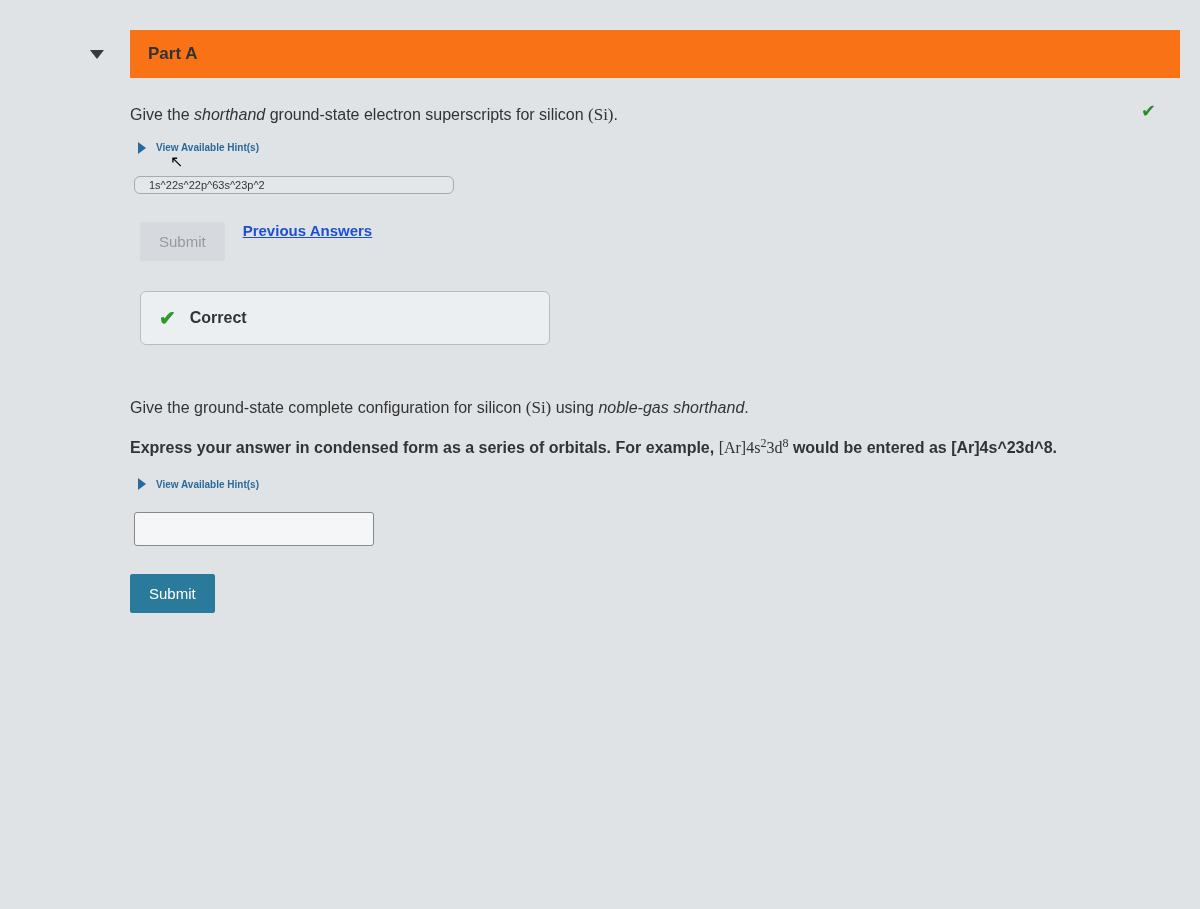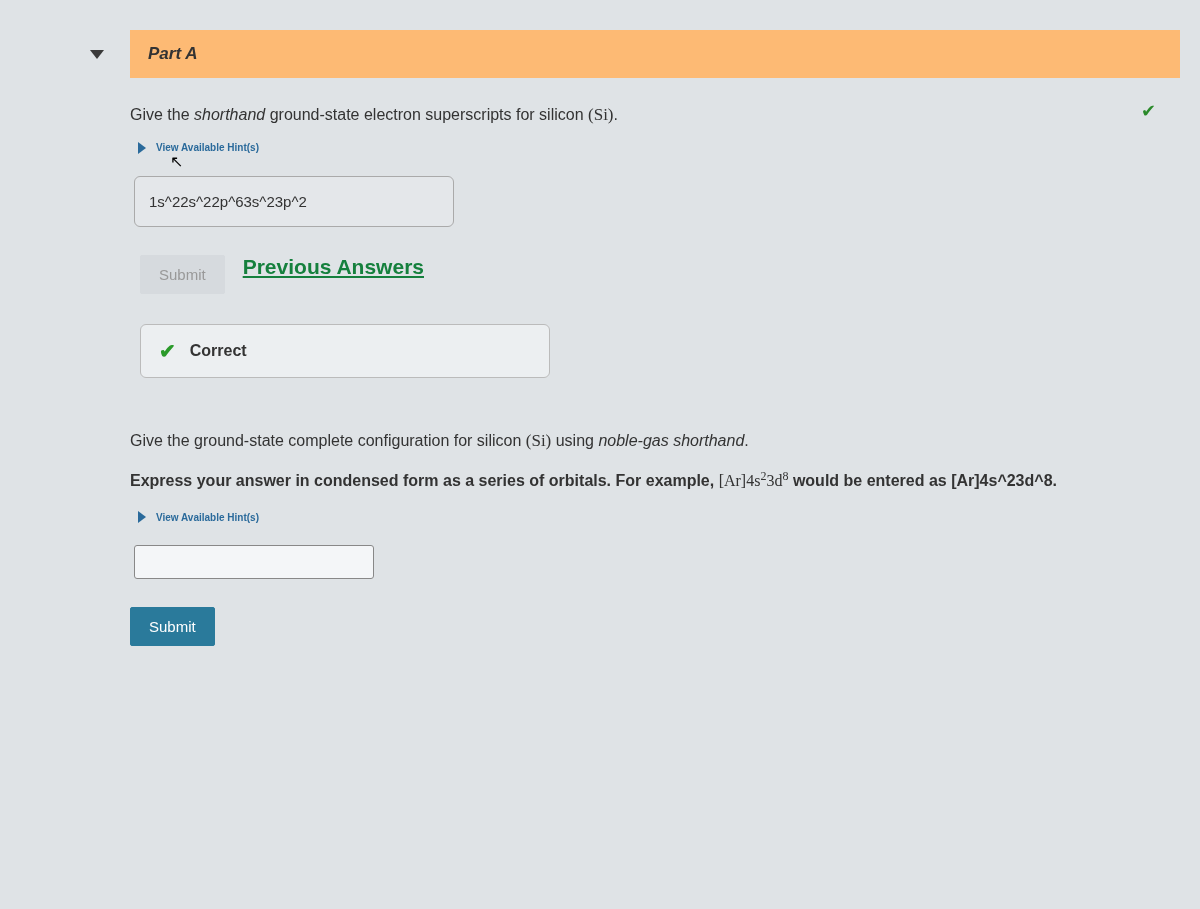--- a/index.html
+++ b/index.html
@@ -35,22 +35,21 @@
   .caret-down-wrapper {
     width: 40px;
     text-align: center;
   }
   .part-title {
     font-size: 17px;
     font-weight: bold;
     color: #333;
     padding: 14px 18px;
     flex: 1;
-    background: #fdba74;
-    font-style: italic;
+    background: #f97316;
   }
   .check-mark-top {
     color: #2a8a2a;
     font-size: 18px;
     margin-right: 14px;
   }
   .part-body {
     margin-left: 100px;
     margin-right: 30px;
     margin-top: 24px;
@@ -85,22 +84,22 @@
     width: 0; height: 0;
     border-top: 6px solid transparent;
     border-bottom: 6px solid transparent;
     border-left: 8px solid #2a6a9b;
     margin-right: 10px;
   }
   .answer-box {
     border: 1px solid #aaa;
     border-radius: 6px;
     background: #e4e7ea;
-    padding: 16px 14px;
-    font-size: 15px;
+    padding: 2px 14px;
+    font-size: 11px;
     color: #333;
     width: 320px;
     margin-bottom: 28px;
     margin-left: 4px;
   }
   .answer-input {
     border: 1px solid #888;
     border-radius: 3px;
     background: #f4f6f8;
     padding: 8px 10px;
@@ -126,23 +125,23 @@
     border-radius: 2px;
     cursor: default;
   }
   .submit-btn.active {
     background: #2a7a9b;
     color: #fff;
     border: 1px solid #2a7a9b;
     cursor: pointer;
   }
   .prev-answers {
-    color: #15803d;
+    color: #1d4ed8;
     text-decoration: underline;
-    font-size: 21px;
+    font-size: 15px;
     cursor: pointer;
     font-weight: bold;
   }
   .correct-box {
     border: 1px solid #bbb;
     border-radius: 6px;
     background: #eceff1;
     padding: 14px 18px;
     width: 410px;
     margin-left: 10px;

